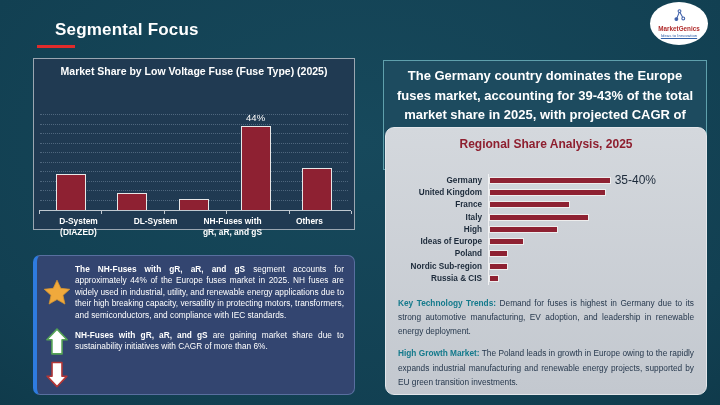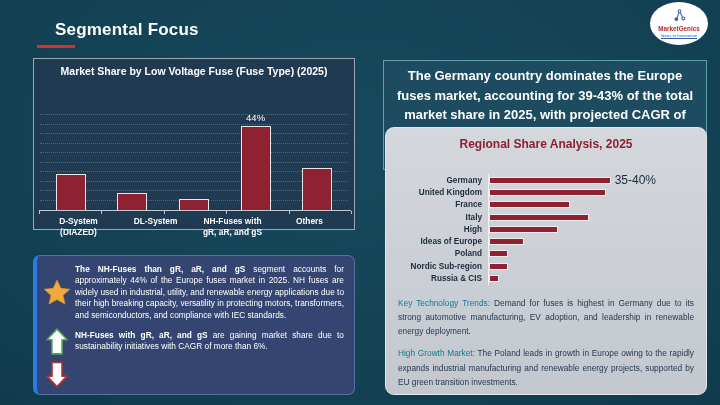--- a/index.html
+++ b/index.html
@@ -50,21 +50,21 @@
   .region-title{margin-top:9px;text-align:center;font-size:12px;font-weight:bold;color:#8E1F2F;}
   .hbar-chart{margin-top:23px;padding-left:10px;}
   .hbar-row{display:flex;align-items:center;height:12.3px;}
   .hbar-label{width:92px;min-width:92px;text-align:right;padding-right:6px;
               font-size:8.2px;font-weight:bold;color:#1C2A3A;}
   .hbar-track{position:relative;width:168px;height:100%;border-left:1px solid #F2F3F5;display:flex;align-items:center;}
   .hbar{height:7px;background:#8E2132;border:1px solid #EDEDED;}
   .hbar-value{margin-left:4px;font-size:12px;font-weight:normal;color:#1C2A3A;white-space:nowrap;}
   .region-notes{padding:3px 12px 0 12px;}
   .note{margin-top:8px;font-size:8.3px;line-height:1.72;text-align:justify;color:#26384D;}
-  .note .lead{color:#147A8C;font-weight:normal;}
+  .note .lead{color:#147A8C;font-weight:bold;}
   .note .body{font-weight:normal;}
 </style>
 </head>
 <body>
 
 <div id="slide">
 
   <div class="page-title">Segmental Focus</div>
   <div class="title-underline"></div>
 
@@ -144,21 +144,21 @@
       </div>
   </div>
 
   <div class="insights">
       <div class="insight-row">
         <div class="insight-icon">
           <svg width="26" height="25" viewBox="0 0 20 19">
             <polygon points="10,0 12.9,6.3 19.8,7 14.6,11.7 16.1,18.4 10,14.9 3.9,18.4 5.4,11.7 0.2,7 7.1,6.3" fill="#F0A93C" stroke="#D9962E" stroke-width="0.6"></polygon>
           </svg>
         </div>
-        <div class="insight-text"><b>The NH-Fuses than gR, aR, and gS</b><span> segment accounts for approximately 44% of the Europe fuses market in 2025. NH fuses are widely used in industrial, utility, and renewable energy applications due to their high breaking capacity, versatility in protecting motors, transformers, and semiconductors, and compliance with IEC standards.</span></div>
+        <div class="insight-text"><b>The NH-Fuses with gR, aR, and gS</b><span> segment accounts for approximately 44% of the Europe fuses market in 2025. NH fuses are widely used in industrial, utility, and renewable energy applications due to their high breaking capacity, versatility in protecting motors, transformers, and semiconductors, and compliance with IEC standards.</span></div>
       </div>
       <div class="insight-row">
         <div class="insight-icon">
           <svg width="24" height="27" viewBox="0 0 20 24">
             <polygon points="10,1 19,10.5 14.5,10.5 14.5,23 5.5,23 5.5,10.5 1,10.5" fill="#FFFFFF" stroke="#55A355" stroke-width="1.4" stroke-linejoin="round"></polygon>
           </svg>
         </div>
         <div class="insight-text"><b>NH-Fuses with gR, aR, and gS</b><span> are gaining market share due to sustainability initiatives with CAGR of more than 6%.</span></div>
       </div>
       <div class="insight-row">

